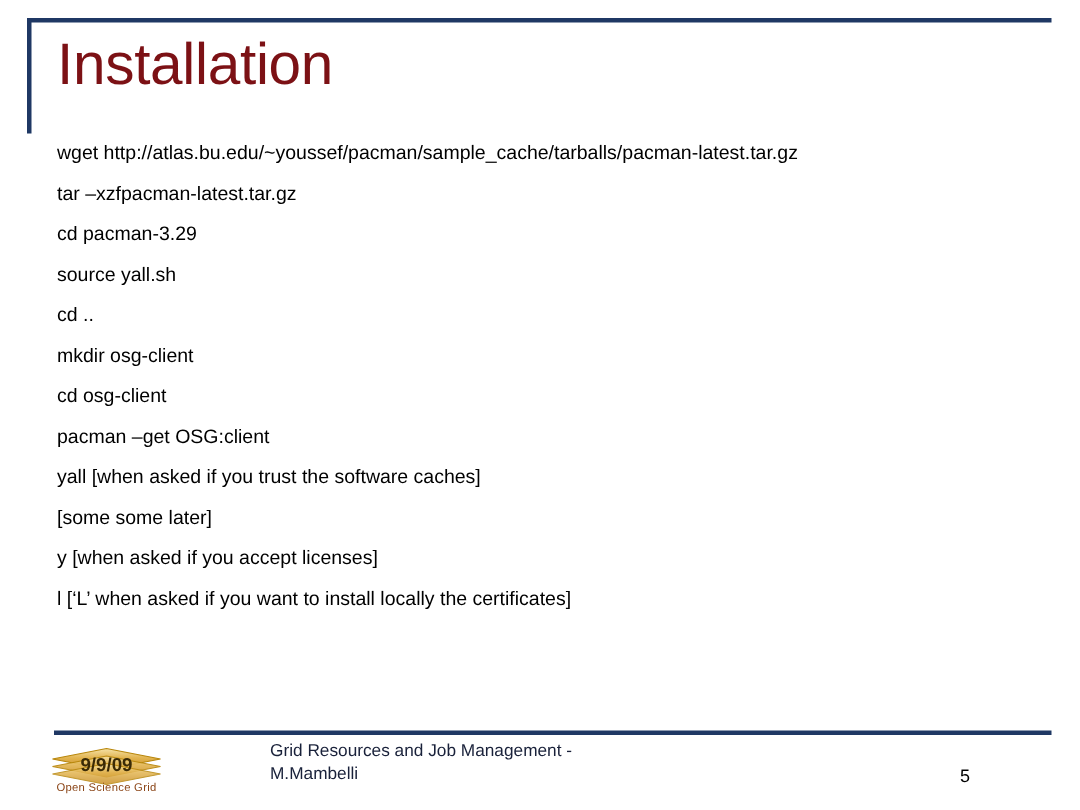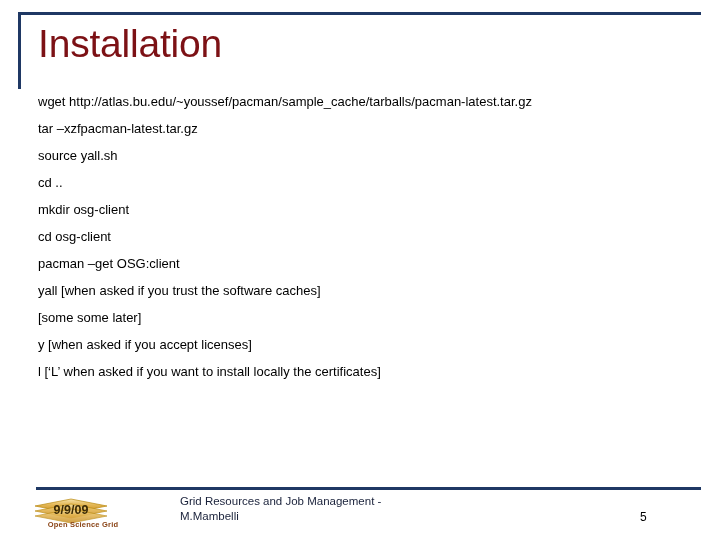--- a/index.html
+++ b/index.html
@@ -102,28 +102,28 @@
     top: 5px;
     width: 86px;
     text-align: center;
     font-size: 12.5px;
     line-height: 15px;
     color: #3a2a06;
     font-weight: bold;
   }
   .logo-caption {
     position: absolute;
-    left: 12px;
+    left: 0;
     top: 22px;
     width: 86px;
     text-align: center;
     font-size: 7.5px;
     line-height: 10px;
     color: #8a4416;
-    font-weight: bold;
+    font-weight: normal;
     letter-spacing: 0.2px;
     white-space: nowrap;
   }
 
   .footer-center {
     position: absolute;
     left: 180px;
     top: 494px;
     width: 360px;
     text-align: left;
@@ -150,20 +150,21 @@
 <div class="slide">
 
   <div class="title-rule-top"></div>
   <div class="title-rule-left"></div>
 
   <div class="slide-title">Installation</div>
 
   <div class="body-block">
     <p class="body-line">wget http://atlas.bu.edu/~youssef/pacman/sample_cache/tarballs/pacman-latest.tar.gz</p>
     <p class="body-line">tar –xzfpacman-latest.tar.gz</p>
+    <p class="body-line">cd pacman-3.29</p>
     <p class="body-line">source yall.sh</p>
     <p class="body-line">cd ..</p>
     <p class="body-line">mkdir osg-client</p>
     <p class="body-line">cd osg-client</p>
     <p class="body-line">pacman –get OSG:client</p>
     <p class="body-line">yall [when asked if you trust the software caches]</p>
     <p class="body-line">[some some later]</p>
     <p class="body-line">y [when asked if you accept licenses]</p>
     <p class="body-line">l [‘L’ when asked if you want to install locally the certificates]</p>
   </div>

